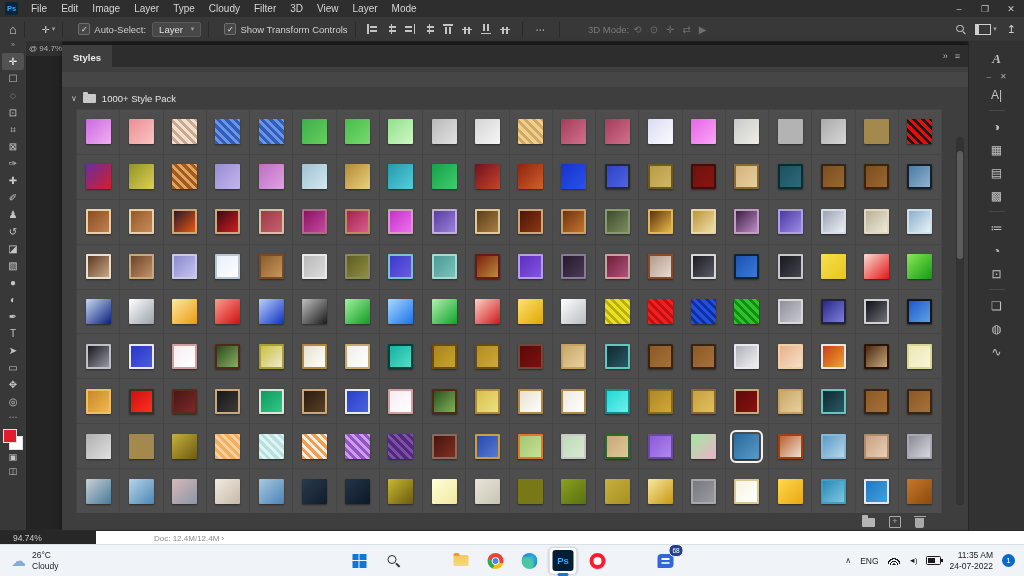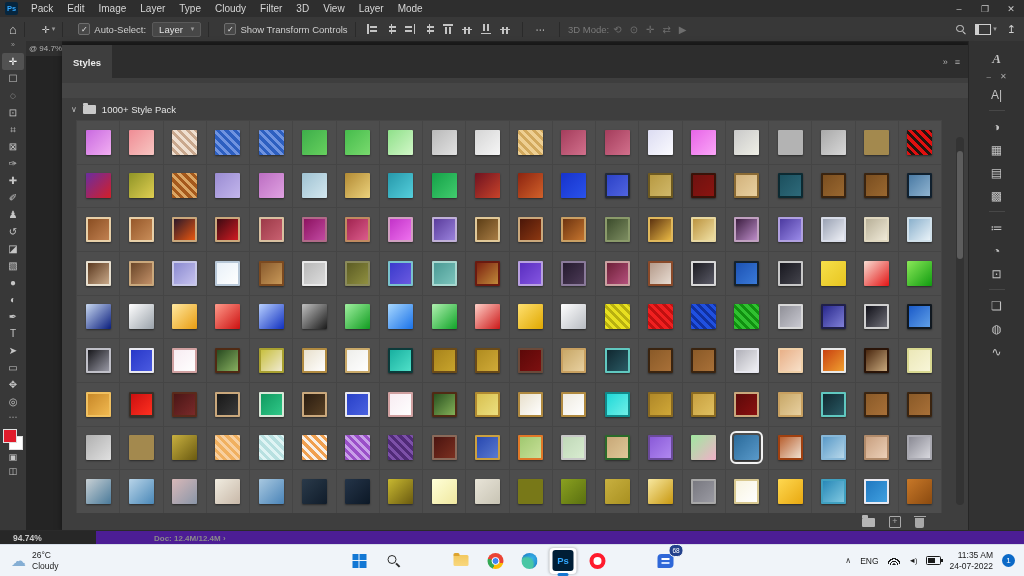--- a/index.html
+++ b/index.html
@@ -22,21 +22,21 @@
   .ob-check{display:flex;align-items:center;margin-left:8px;}
   .ob-select{display:flex;align-items:center;gap:8px;background:#474747;border:1px solid #5a5a5a;border-radius:2px;padding:1px 6px;margin-left:6px;color:#e0e0e0;}
   .alicon{width:12px;height:12px;position:relative;display:inline-block;margin:0 3.5px;}
   .alicon::before{content:"";position:absolute;left:1px;top:1px;bottom:1px;width:1.5px;background:#c4c4c4;}
   .alicon::after{content:"";position:absolute;left:4px;top:3px;width:7px;height:2px;background:#c4c4c4;box-shadow:0 4px 0 #c4c4c4;}
   .alicon.c::before{left:5.5px;}
   .alicon.r::before{left:auto;right:1px;}
   .alicon.r::after{left:1px;}
   .alicon.rot{transform:rotate(90deg);}
   .dots{letter-spacing:1px;color:#cfcfcf;margin:0 6px;}
-  .mode-label{color:#7a7a7a;margin-left:1px;}
+  .mode-label{color:#7a7a7a;margin-left:21px;}
   .mode-icon{color:#6e6e6e;font-size:10px;margin:0 4px;}
   .ob-right{margin-left:auto;display:flex;align-items:center;gap:10px;padding-right:8px;color:#cfcfcf;}
   .mag{width:9px;height:9px;position:relative;display:inline-block;}
   .mag::before{content:"";position:absolute;left:0;top:0;width:5.5px;height:5.5px;border:1.4px solid currentColor;border-radius:50%;}
   .mag::after{content:"";position:absolute;right:0;bottom:0;width:3.5px;height:1.4px;background:currentColor;transform:rotate(45deg);}
   .ws-icon{display:flex;align-items:center;gap:2px;}
   .rect-glyph{width:11px;height:9px;border:1px solid #cfcfcf;border-left-width:4px;display:inline-block;}
 
   
   .toolbar{position:absolute;top:41px;left:0;width:26px;bottom:45px;background:#383838;border-right:1px solid #282828;display:flex;flex-direction:column;align-items:center;}
@@ -47,21 +47,21 @@
   .fg-swatch{position:absolute;top:0;left:0;width:12px;height:12px;border:1px solid #e0e0e0;z-index:2;}
   .bg-swatch{position:absolute;bottom:0;right:0;width:12px;height:12px;border:1px solid #e0e0e0;}
   .tool.small{height:14px;font-size:9px;}
 
   
   .docarea{position:absolute;top:41px;left:26px;width:36px;bottom:45px;background:#242424;}
   .doc-tab{height:15px;background:#303030;color:#b4b4b4;font-size:8px;display:flex;align-items:center;padding-left:3px;white-space:nowrap;overflow:hidden;}
 
   
   .styles-panel{position:absolute;top:45px;left:62px;width:906px;bottom:45px;background:#3e3e3e;display:flex;flex-direction:column;box-shadow:0 0 6px rgba(0,0,0,.5);}
-  .panel-tabbar{height:33px;background:#2d2d2d;display:flex;align-items:stretch;flex:0 0 auto;}
+  .panel-tabbar{height:22px;background:#2d2d2d;display:flex;align-items:stretch;flex:0 0 auto;}
   .panel-tab{background:#3e3e3e;padding:2px 11px 0;font-size:9.5px;font-weight:bold;color:#ececec;display:flex;align-items:center;}
   .tabbar-controls{margin-left:auto;display:flex;align-items:center;color:#b0b0b0;font-size:9px;padding-right:8px;gap:7px;}
   .search-row{margin:6px 7px 0;flex:0 0 auto;}
   .search-field{height:16px;background:#4b4b4b;border:1px solid #343434;border-radius:2px;display:flex;align-items:center;color:#9d9d9d;font-size:9px;padding:0 6px;gap:5px;}
   .band{height:15px;margin-top:5px;background:#464646;flex:0 0 auto;}
   .group-header{display:flex;align-items:center;gap:6px;padding:6px 9px 3px;font-size:9.5px;color:#e4e4e4;flex:0 0 auto;}
   .gh-chev{font-size:8px;color:#bdbdbd;}
   .css-folder{width:13px;height:9px;background:#c9c9c9;border-radius:1px;position:relative;display:inline-block;}
   .css-folder::before{content:"";position:absolute;top:-2.5px;left:0;width:5.5px;height:2.5px;background:#c9c9c9;border-radius:1px 1px 0 0;}
   .grid-wrap{flex:1 1 auto;margin:2px 26px 0 14px;position:relative;overflow:hidden;}
@@ -82,21 +82,21 @@
   .right-dock{position:absolute;top:41px;right:0;width:56px;bottom:45px;display:flex;}
   .dock-well{width:30px;background:#2b2b2b;padding-top:7px;display:flex;justify-content:center;align-items:flex-start;}
   .fx-btn{width:21px;height:17px;background:#474747;border:1px solid #616161;color:#e2e2e2;font-size:9px;font-style:italic;font-weight:bold;display:flex;align-items:center;justify-content:center;border-radius:1px;}
   .dock-icons{flex:1;background:#323232;border-left:1px solid #262626;display:flex;flex-direction:column;align-items:center;padding-top:6px;}
   .dock-icon{height:23px;width:100%;display:flex;align-items:center;justify-content:center;color:#c2c2c2;font-size:12px;}
   .dock-icon.fancy{font-family:"Liberation Serif",serif;font-style:italic;font-weight:bold;font-size:13px;}
   .dock-div{width:16px;height:1px;background:#474747;margin:4px 0;}
   .dock-mini{display:flex;gap:9px;color:#a8a8a8;font-size:8px;height:13px;align-items:center;}
 
   
-  .statusbar{position:absolute;left:0;right:0;bottom:31px;height:14px;background:#4c1d95;border-top:1px solid #2a2a2a;display:flex;align-items:center;font-size:8.5px;color:#cacaca;font-weight:bold;}
+  .statusbar{position:absolute;left:0;right:0;bottom:31px;height:14px;background:#ffffff;border-top:1px solid #2a2a2a;display:flex;align-items:center;font-size:8.5px;color:#cacaca;}
   .zoom-field{width:96px;height:100%;background:#272727;display:flex;align-items:center;padding-left:13px;box-sizing:border-box;}
   .status-info{margin-left:58px;color:#8b8b8b;font-size:8px;}
 
   
   .taskbar{position:absolute;left:0;right:0;bottom:0;height:31px;background:#f0f4f9;border-top:1px solid #d7dfe9;display:flex;align-items:center;color:#1b1b1b;}
   .weather{display:flex;align-items:center;gap:6px;padding-left:11px;font-size:8.5px;line-height:1.2;}
   .cloud-glyph{color:#85aed4;font-size:15px;}
   .task-center{position:absolute;left:50%;top:0;bottom:0;transform:translateX(-50%);display:flex;align-items:center;gap:7px;}
   .task-icon{width:27px;height:26px;display:flex;align-items:center;justify-content:center;position:relative;border-radius:4px;}
   .task-icon.active{background:#fff;box-shadow:0 0 3px rgba(0,0,0,.3);}
@@ -127,21 +127,21 @@
   .notif-badge{width:13px;height:13px;border-radius:50%;background:#0b69c7;color:#fff;font-size:8px;display:flex;align-items:center;justify-content:center;}
 </style>
 </head>
 <body>
 
 <div class="screen">
 
   <div class="titlebar">
     <div class="ps-logo">Ps</div>
     <div id="menus" style="display:flex;">
-        <span class="menu-item">Pack</span>
+        <span class="menu-item">File</span>
         <span class="menu-item">Edit</span>
         <span class="menu-item">Image</span>
         <span class="menu-item">Layer</span>
         <span class="menu-item">Type</span>
         <span class="menu-item">Cloudy</span>
         <span class="menu-item">Filter</span>
         <span class="menu-item">3D</span>
         <span class="menu-item">View</span>
         <span class="menu-item">Layer</span>
         <span class="menu-item">Mode</span>

